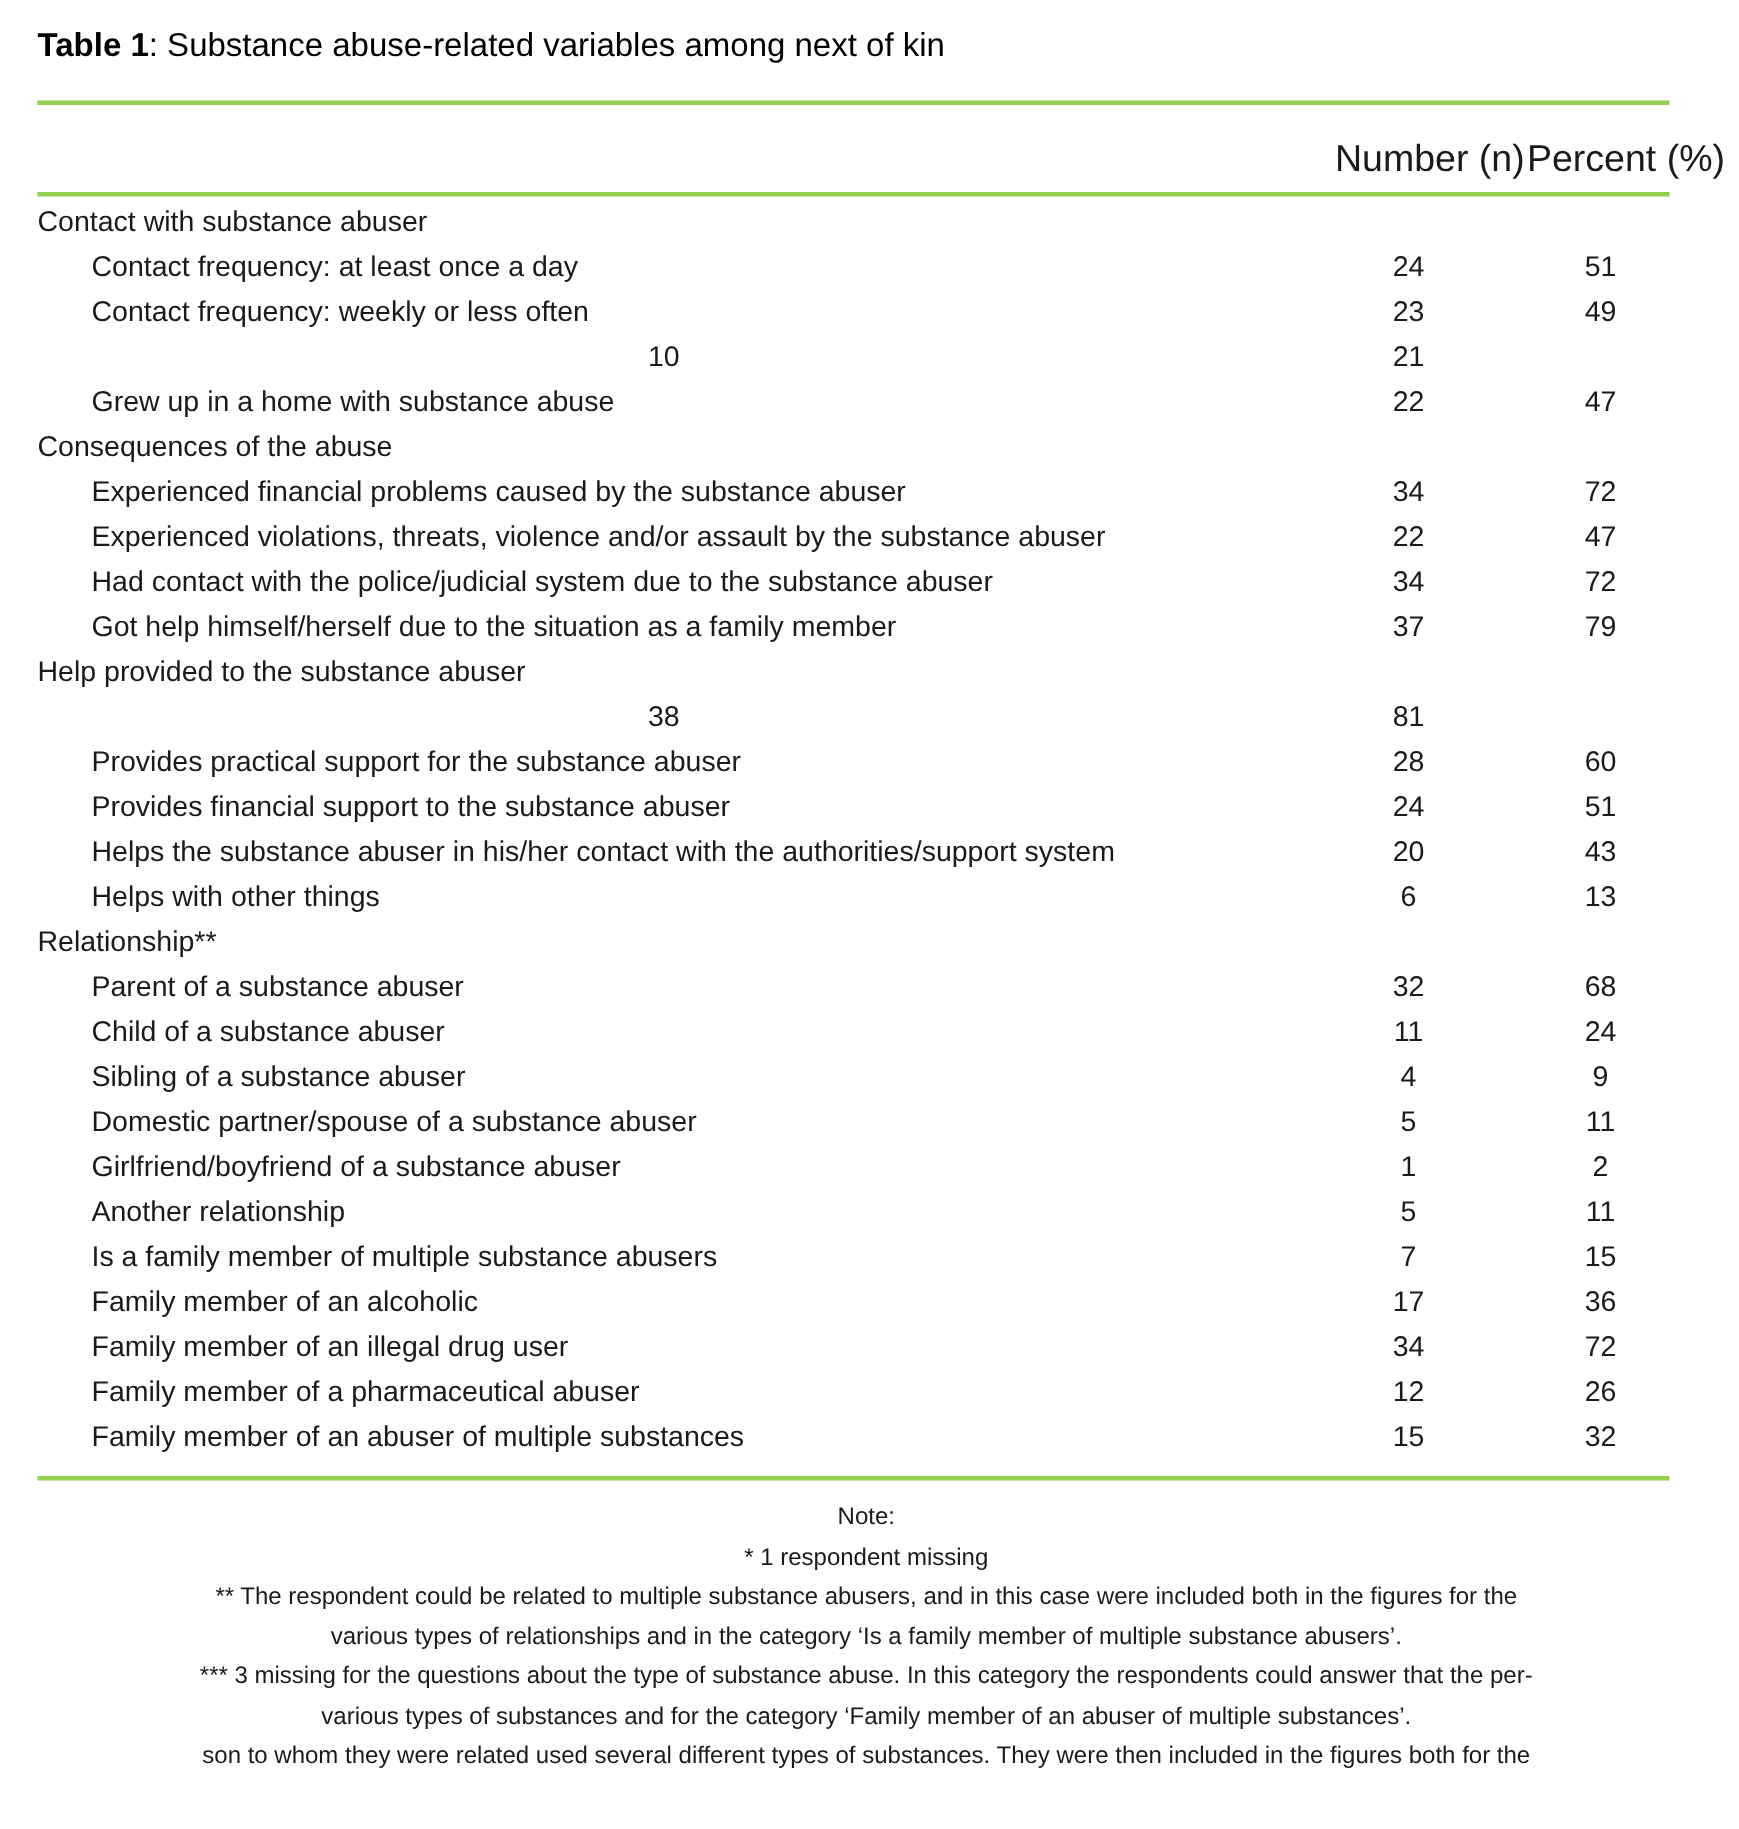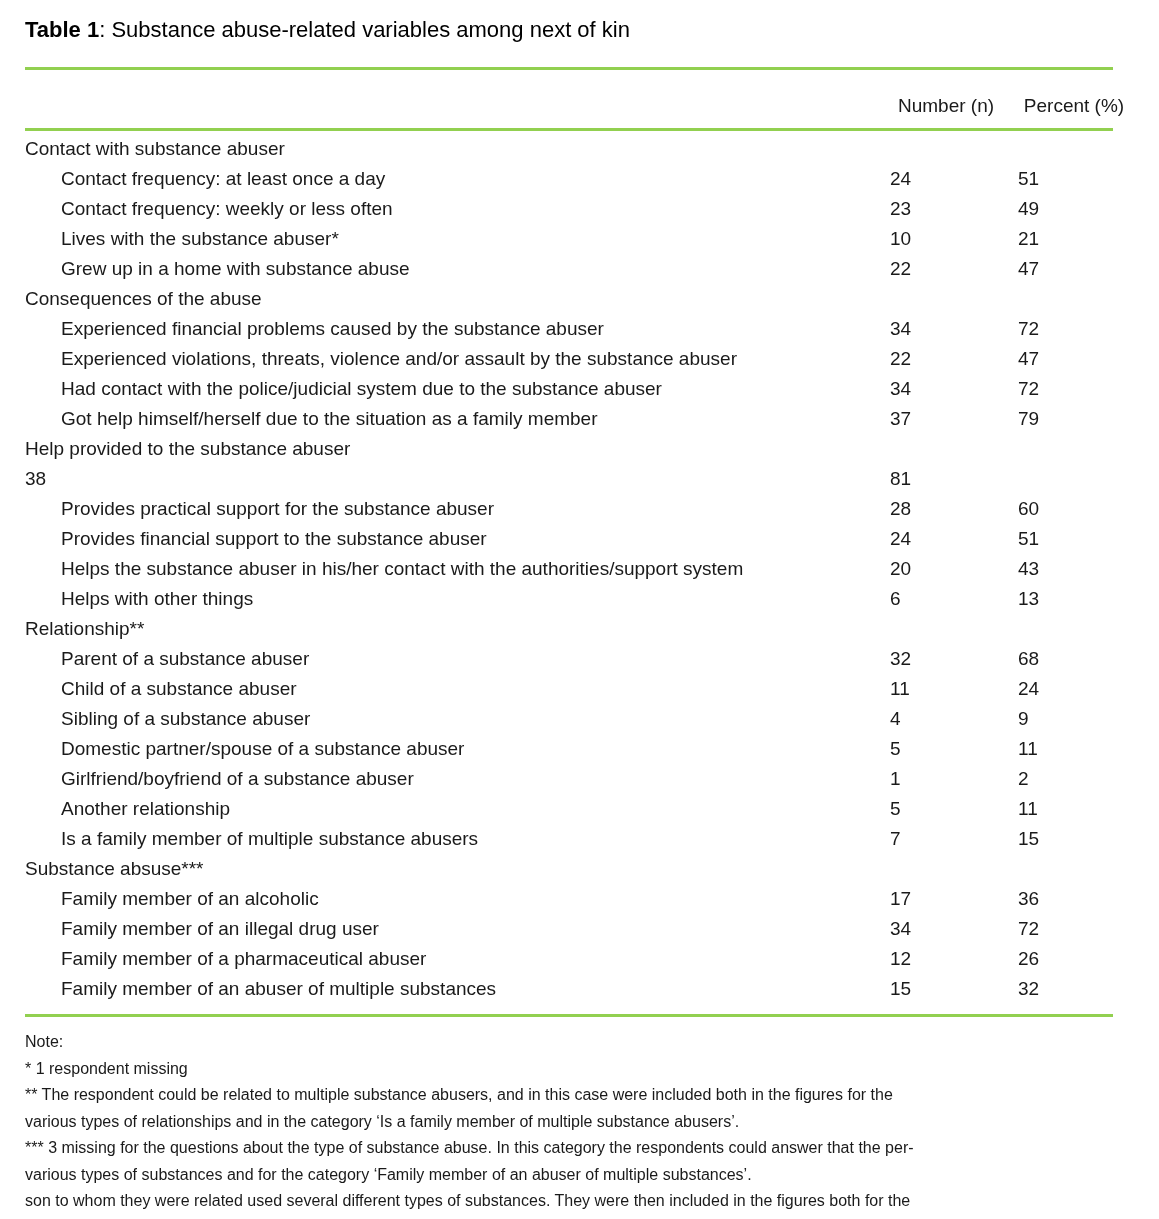--- a/index.html
+++ b/index.html
@@ -32,43 +32,45 @@
   .rule-top { margin-top: 23px; }
   .grid {
     display: grid;
     grid-template-columns: 1fr 112px 112px;
     column-gap: 16px;
     align-items: baseline;
   }
   .colheads {
     margin-top: 23px;
     padding-bottom: 9px;
-    font-size: 19px;
+    font-size: 25px;
     line-height: 26px;
   }
   .colheads .head { text-align: center; white-space: nowrap; }
   #table-body {
     padding: 3px 0 10px 0;
     font-size: 19px;
   }
   .row {
     line-height: 30px;
     height: 30px;
     white-space: nowrap;
   }
   .label { overflow: hidden; }
   .section-label { font-weight: 400; }
   .label.indent { padding-left: 36px; }
   .num-cell {
+    text-align: center;
     padding-right: 14px;
   }
   .notes {
     margin-top: 12px;
     font-size: 16px;
     line-height: 26.5px;
+    text-align: center;
   }
   .note-line { white-space: nowrap; }
 </style>
 </head>
 <body style="color: rgb(26, 26, 26);">
 
 <div class="page">
 
   <div class="title"><span class="bold">Table 1</span><span>: Substance abuse-related variables among next of kin</span></div>
 
@@ -92,21 +94,20 @@
         <div class="label indent">Contact frequency: at least once a day</div>
         <div class="num-cell">24</div>
         <div class="num-cell">51</div>
       </div>
       <div class="grid row">
         <div class="label indent">Contact frequency: weekly or less often</div>
         <div class="num-cell">23</div>
         <div class="num-cell">49</div>
       </div>
       <div class="grid row">
-        <div class="label indent">Lives with the substance abuser*</div>
         <div class="num-cell">10</div>
         <div class="num-cell">21</div>
       </div>
       <div class="grid row">
         <div class="label indent">Grew up in a home with substance abuse</div>
         <div class="num-cell">22</div>
         <div class="num-cell">47</div>
       </div>
       <div class="grid row">
         <div class="label section-label">Consequences of the abuse</div>
@@ -194,25 +195,20 @@
       </div>
       <div class="grid row">
         <div class="label indent">Another relationship</div>
         <div class="num-cell">5</div>
         <div class="num-cell">11</div>
       </div>
       <div class="grid row">
         <div class="label indent">Is a family member of multiple substance abusers</div>
         <div class="num-cell">7</div>
         <div class="num-cell">15</div>
-      </div>
-      <div class="grid row">
-        <div class="label section-label">Substance absuse***</div>
-        <div class="num-cell"></div>
-        <div class="num-cell"></div>
       </div>
       <div class="grid row">
         <div class="label indent">Family member of an alcoholic</div>
         <div class="num-cell">17</div>
         <div class="num-cell">36</div>
       </div>
       <div class="grid row">
         <div class="label indent">Family member of an illegal drug user</div>
         <div class="num-cell">34</div>
         <div class="num-cell">72</div>

